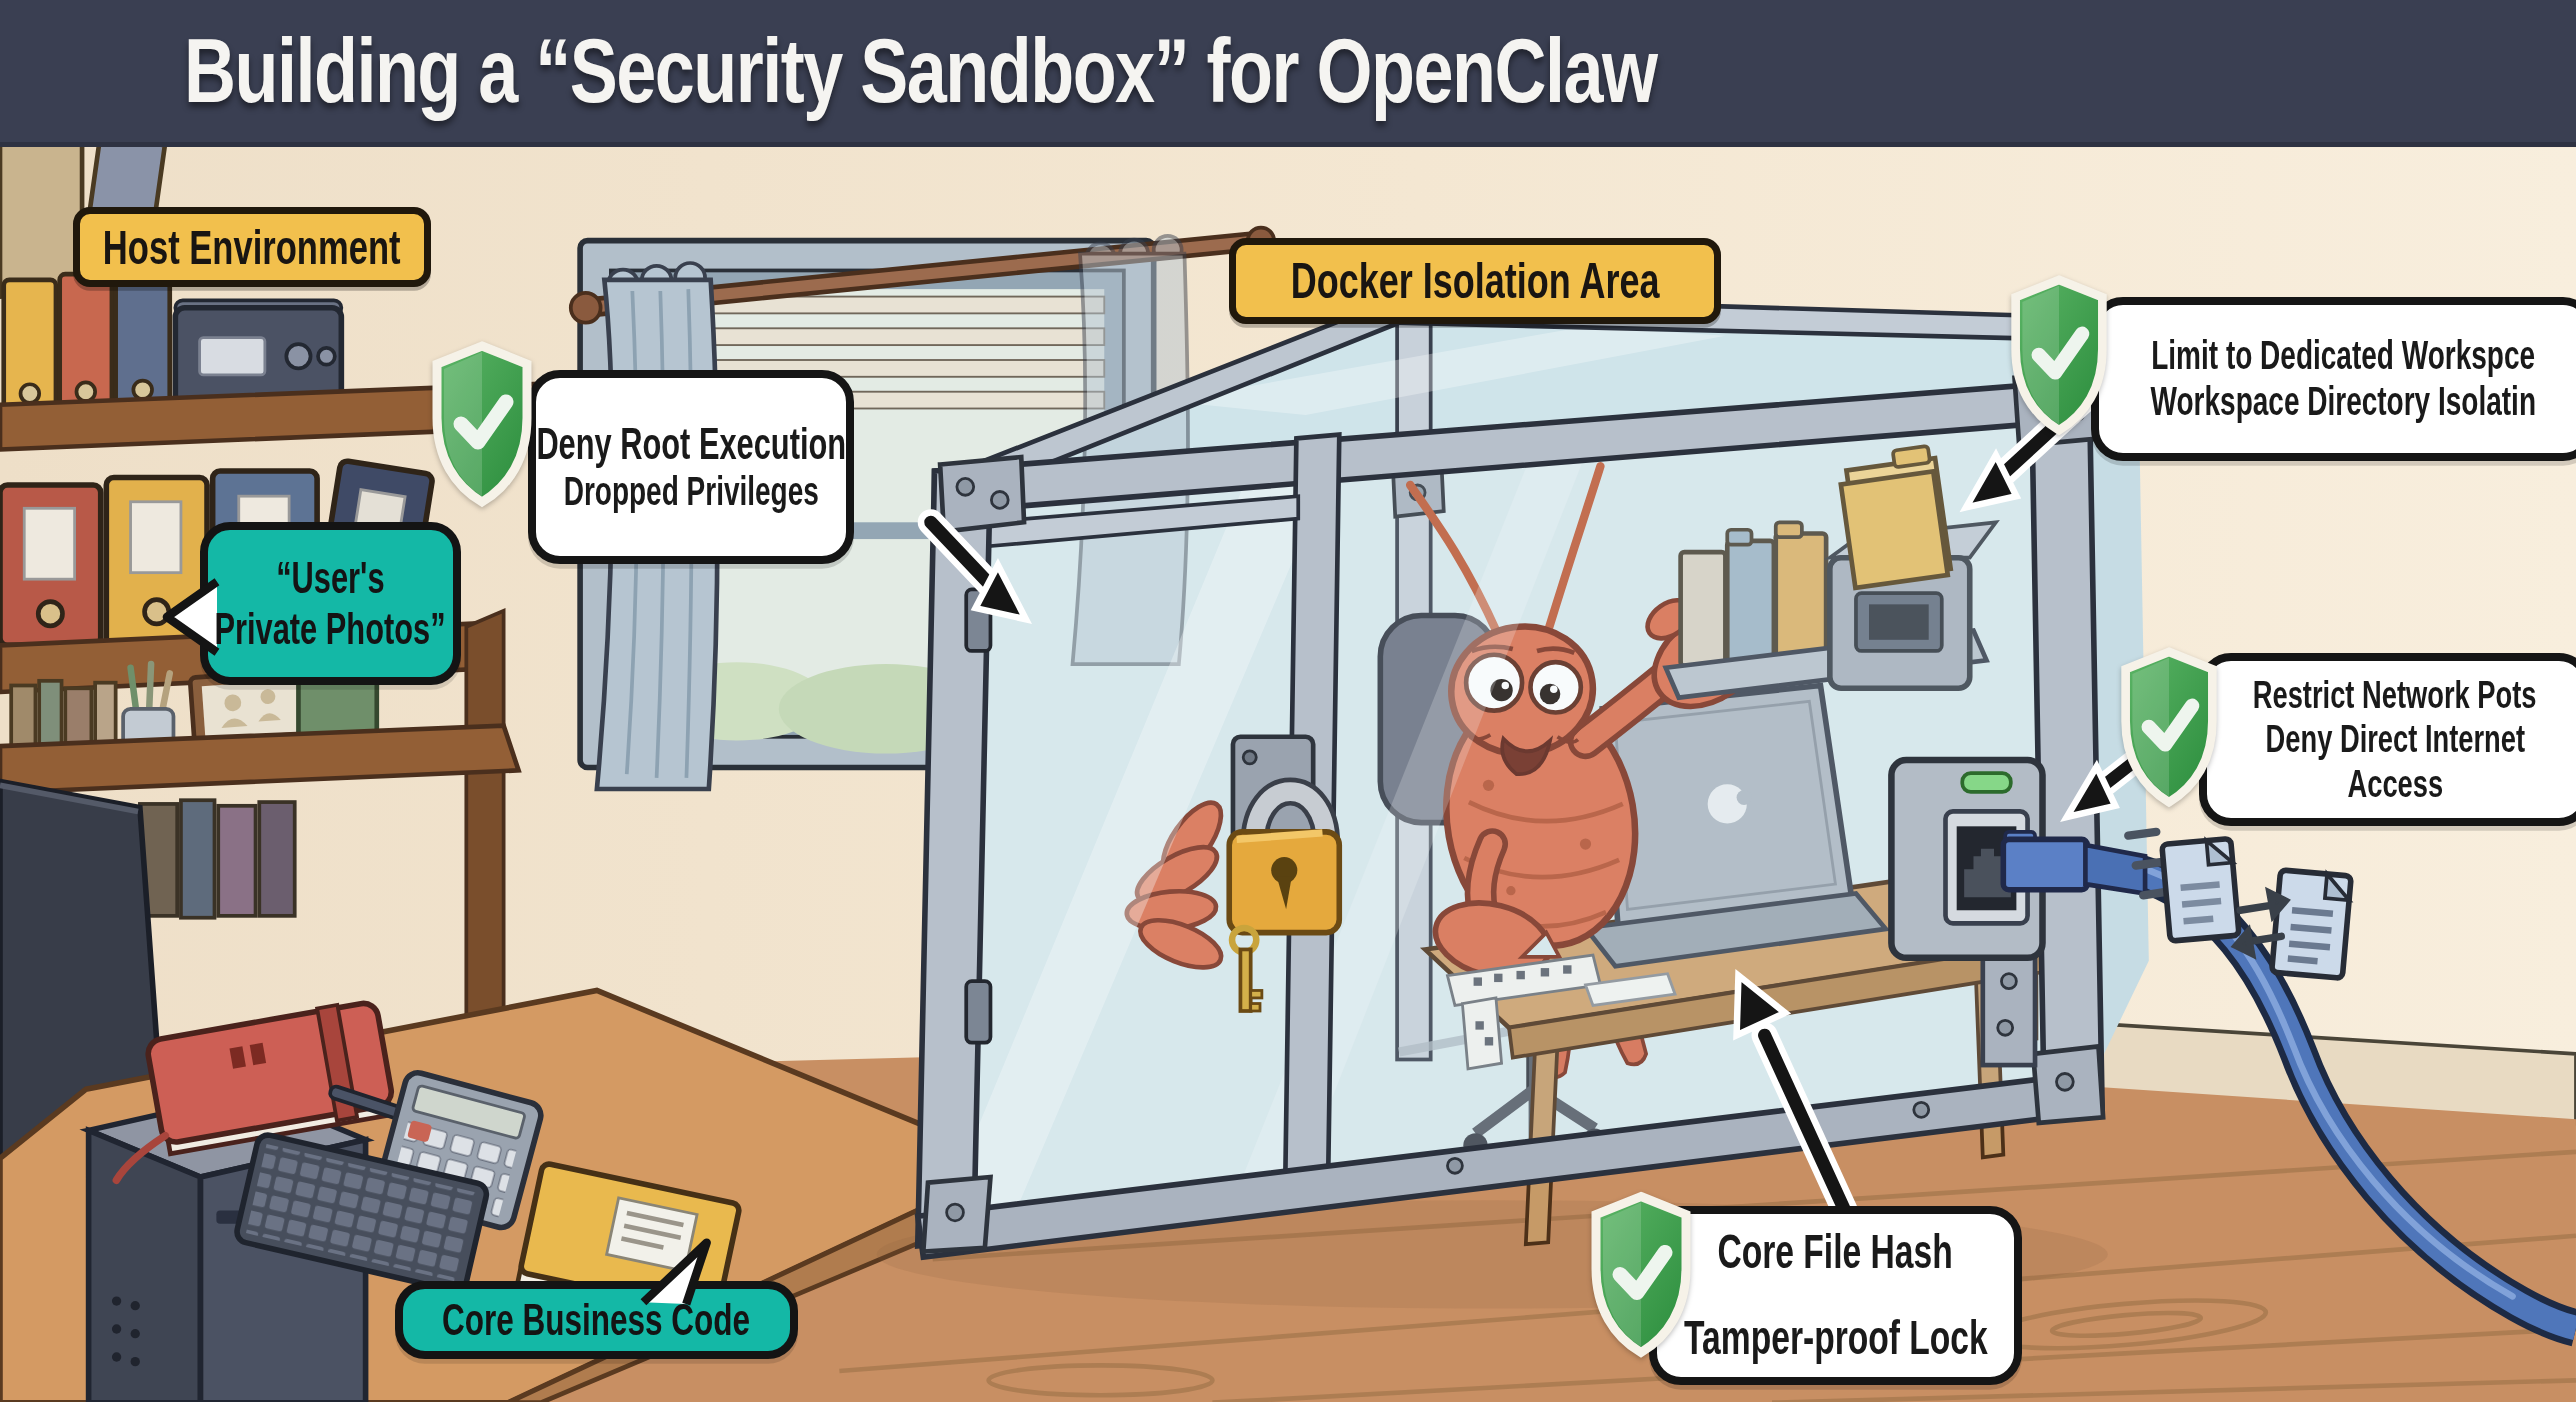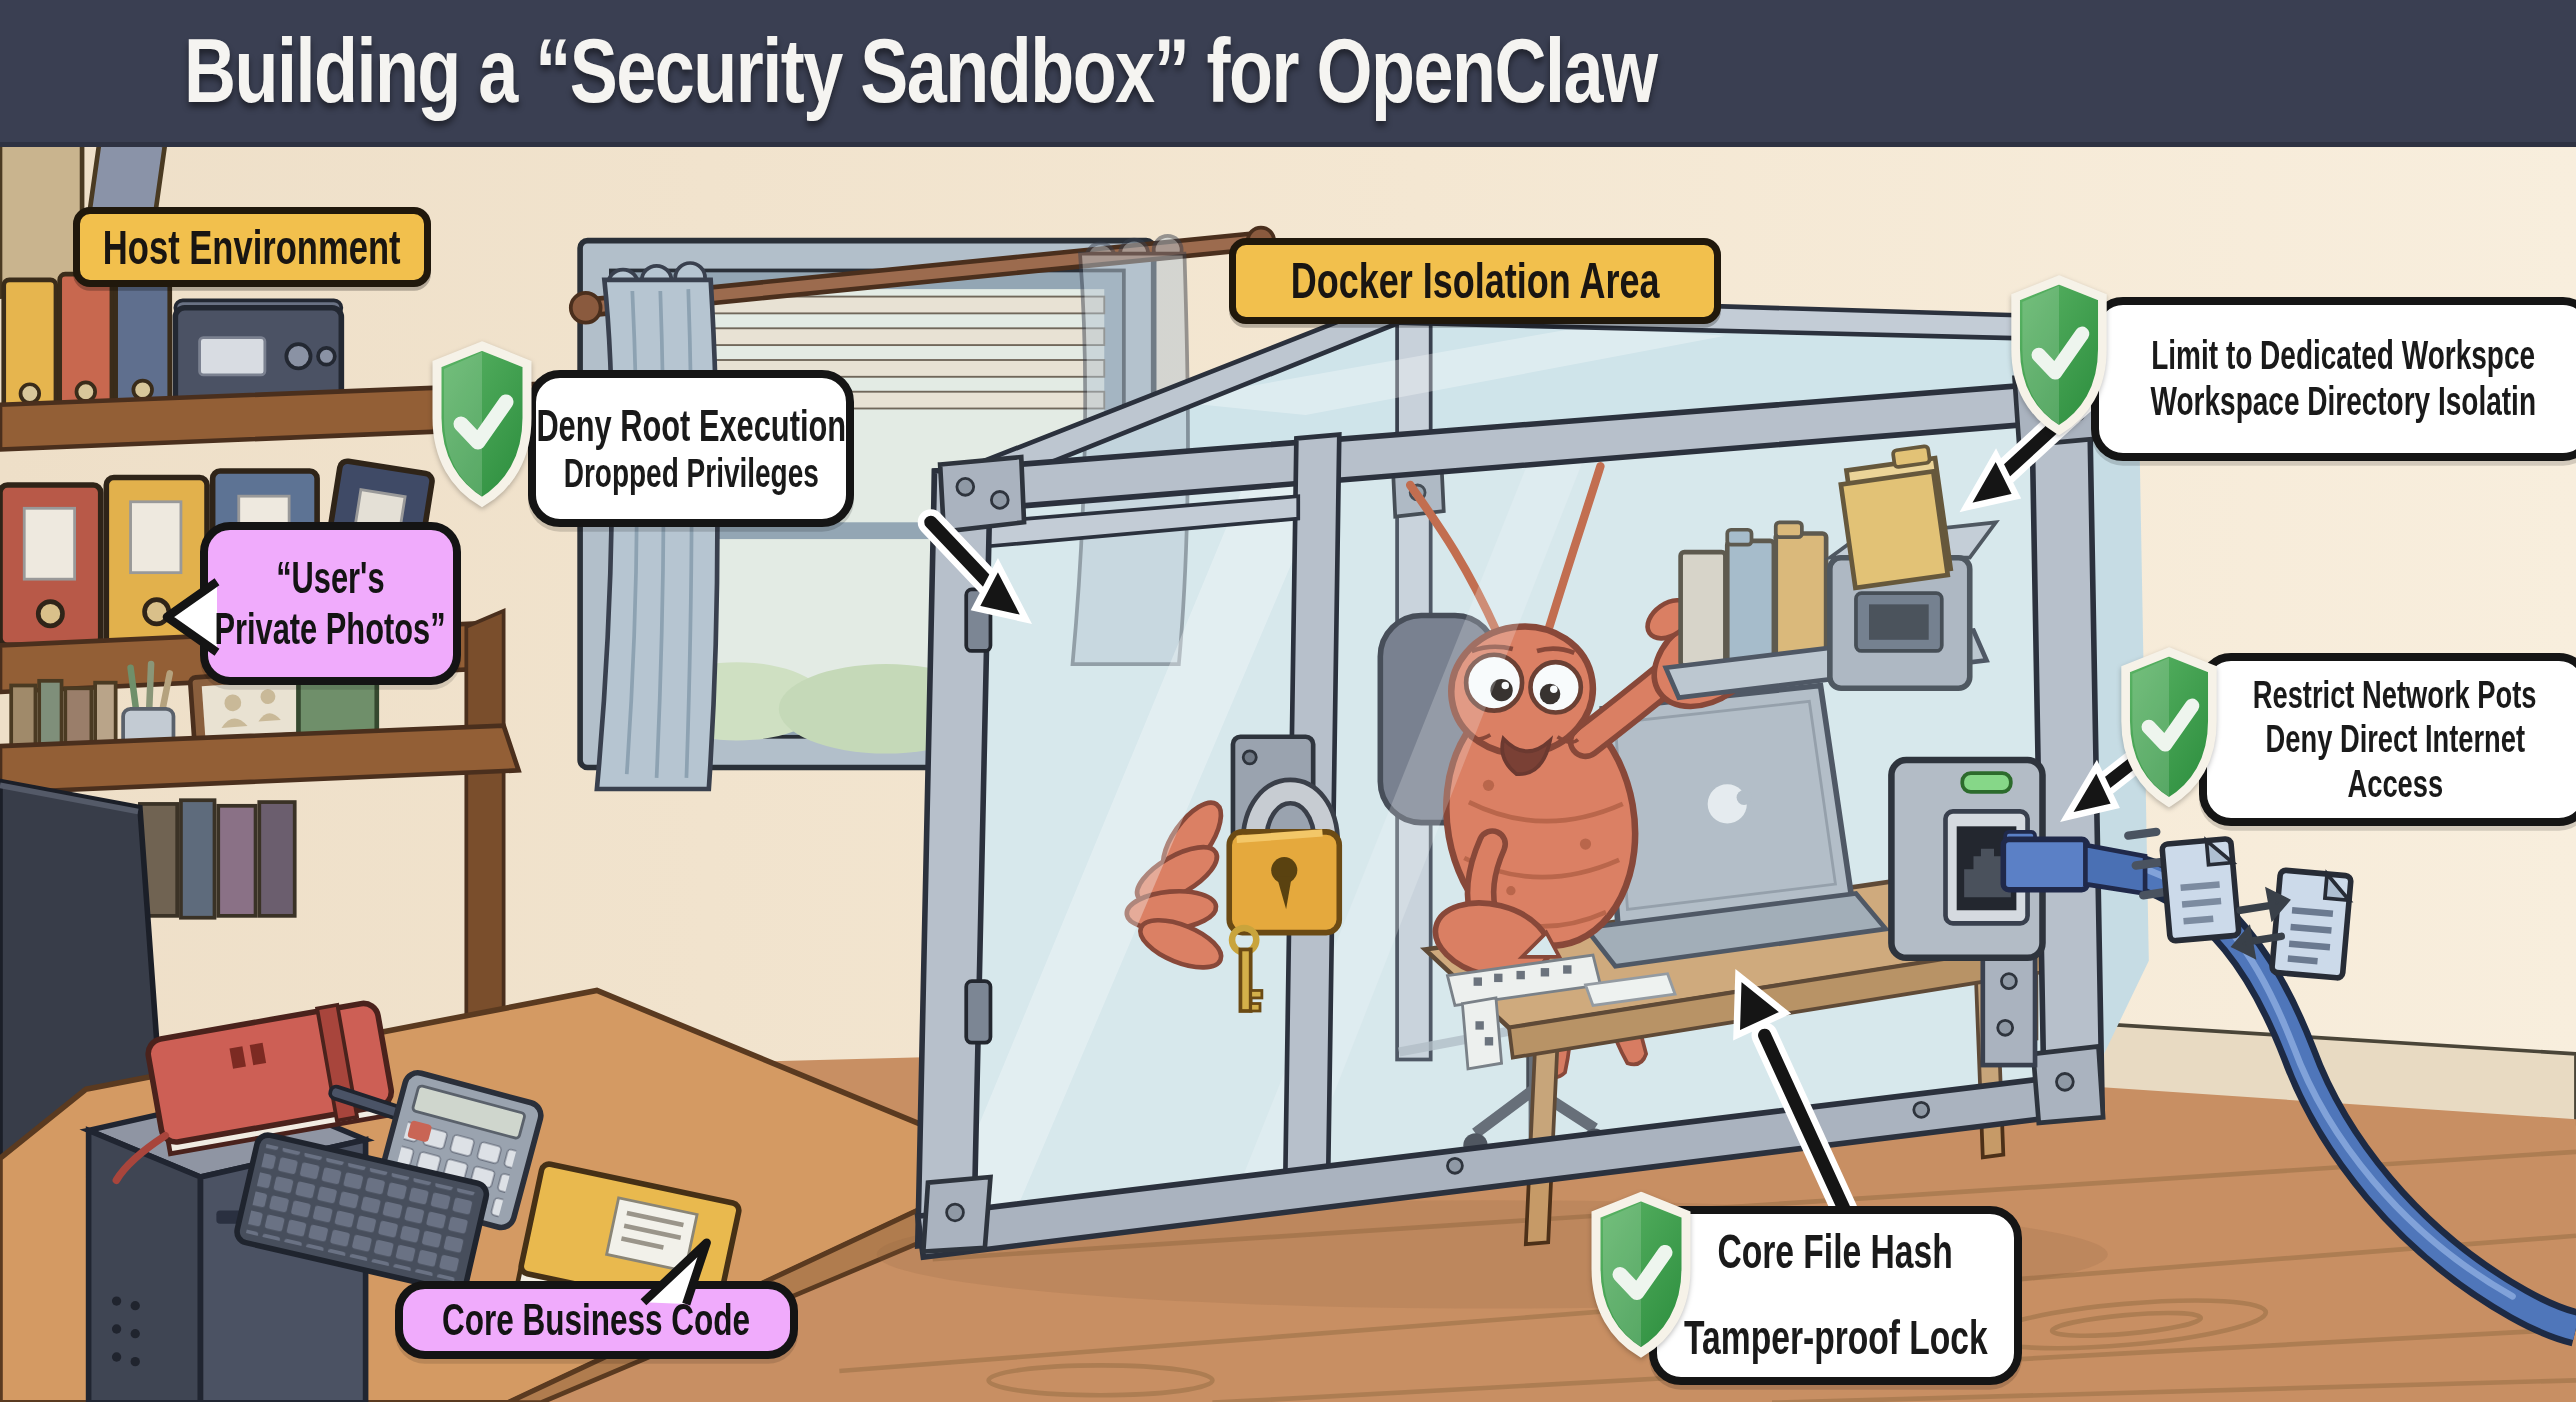--- a/index.html
+++ b/index.html
@@ -40,41 +40,41 @@
   .callout .shield{ position:absolute; z-index:2; filter:drop-shadow(0 2.8px 2.8px rgba(0,0,0,.25)); }
   .callout .box{
     position:absolute; background:#fff; border:8.4px solid #151515; border-radius:32px;
     display:flex; flex-direction:column; align-items:center; justify-content:center;
     box-shadow:0 4.7px 0 rgba(0,0,0,.15);
   }
   .cline{ font-weight:700; color:#1a1a1a; white-space:nowrap; transform:scaleX(.7); line-height:1.14; }
 
   .co-deny{ left:424px; top:338px; width:438px; height:201px; }
   .co-deny .shield{ left:2.8px; top:1.9px; }
-  .co-deny .box{ left:104px; top:32px; width:326px; height:157px; }
+  .co-deny .box{ left:104px; top:32px; width:326px; height:194px; }
   .co-deny .l1{ font-size:44px; } .co-deny .l2{ font-size:40px; }
 
   .co-workspace{ left:1998px; top:269px; width:597px; height:201px; }
   .co-workspace .shield{ left:7.5px; top:4.7px; }
   .co-workspace .box{ left:93px; top:28px; width:504px; height:164px; }
   .co-workspace .l1,.co-workspace .l2{ font-size:40px; }
 
   .co-network{ left:2108px; top:642px; width:485px; height:191px; }
   .co-network .shield{ left:7.5px; top:2.8px; }
   .co-network .box{ left:91px; top:11.2px; width:392px; height:173px; }
   .co-network .l1,.co-network .l2,.co-network .l3{ font-size:39px; }
 
   .co-filehash{ left:1578px; top:1171px; width:457px; height:229px; }
   .co-filehash .shield{ left:7.5px; top:13px; }
   .co-filehash .box{ left:71px; top:35px; width:373px; height:179px;gap:31px; }
   .co-filehash .l1,.co-filehash .l2{ font-size:48px; }
 
   
   .bubble{
-    position:absolute; z-index:7; background:#f0abfc; border:8.4px solid #141414; border-radius:30px;
+    position:absolute; z-index:7; background:#14b8a6; border:8.4px solid #141414; border-radius:30px;
     display:flex; flex-direction:column; align-items:center; justify-content:center;
     box-shadow:0 4.7px 0 rgba(0,0,0,.12);
   }
   .bubble .bline{ font-weight:700; color:#141414; white-space:nowrap; transform:scaleX(.7); line-height:1.15; }
   .bub-user{ left:200px; top:522px; width:261px; height:163px; }
   .bub-user .bline{ font-size:44px; }
   .bub-bank{ left:369px; top:888px; width:392px; height:127px; }
   .bub-bank .bline{ font-size:44px; }
   .bub-core{ left:395px; top:1281px; width:403px; height:78px; }
   .bub-core .bline{ font-size:45px; }

